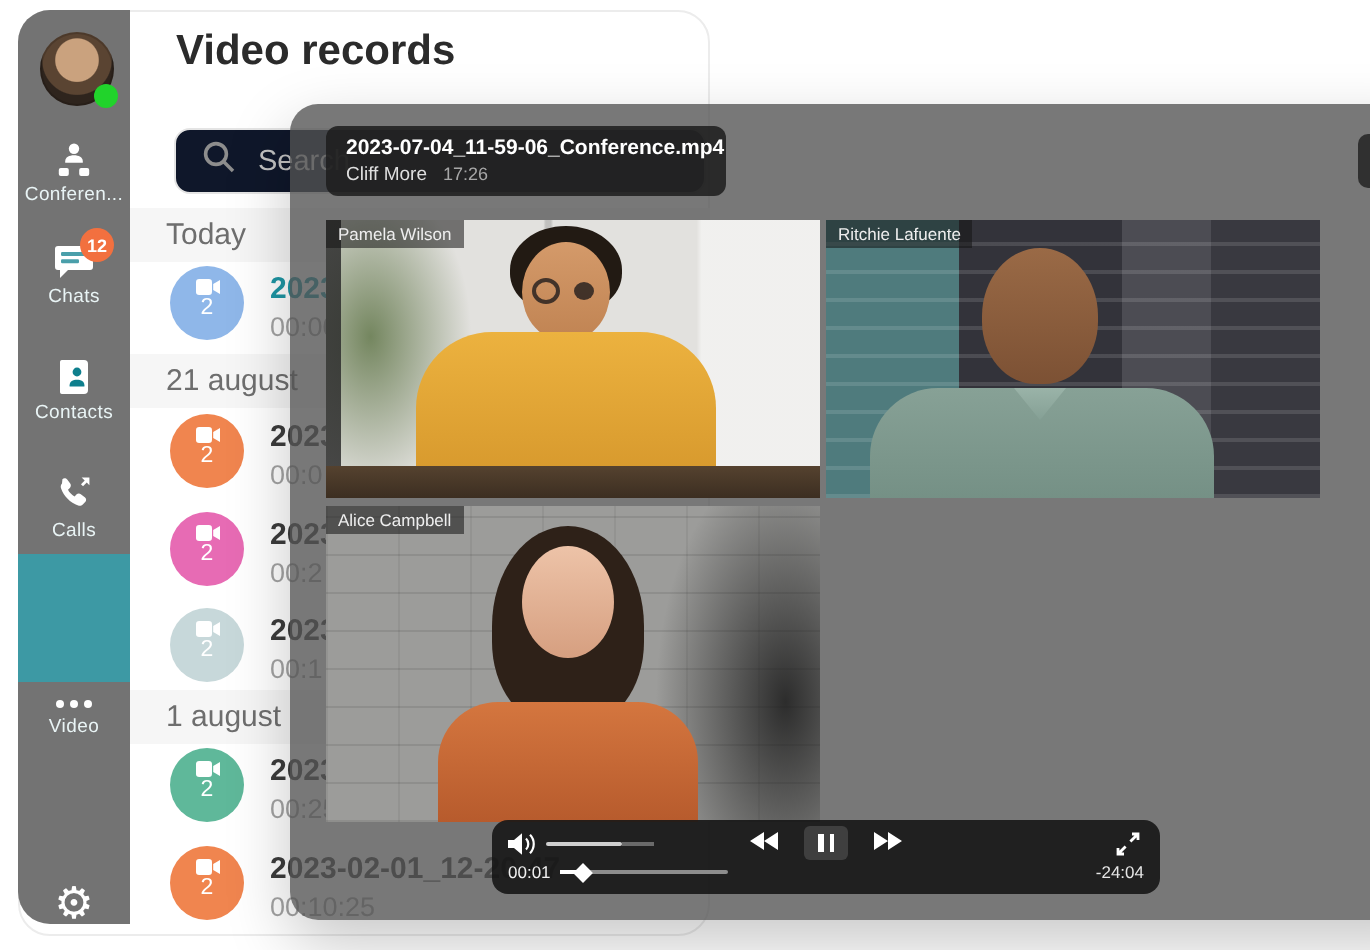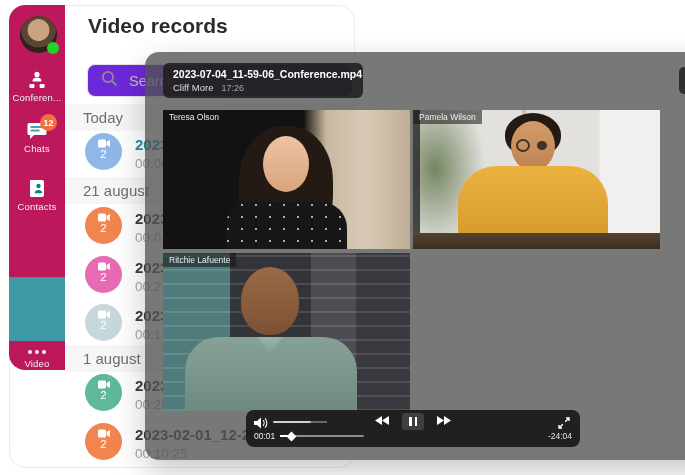--- a/index.html
+++ b/index.html
@@ -5,22 +5,22 @@
   * { margin:0; padding:0; box-sizing:border-box; }
   html,body { background:#fff; }
   body { font-family:"Liberation Sans", sans-serif; }
   .stage { position:relative; width:685px; height:475px; background:#fff; overflow:hidden; }
 
   
   .card { position:absolute; left:9px; top:5px; width:346px; height:463px;
           background:#fff; border:1px solid #ececec; border-radius:16px; }
 
   
-  .sidebar { position:absolute; left:9px; top:5px; width:56px; height:365px;
-             background:#be185d; border-radius:16px 0 0 16px; z-index:3; }
+  .sidebar { position:absolute; left:9px; top:5px; width:56px; height:457px;
+             background:#737373; border-radius:16px 0 0 16px; z-index:3; }
   .avatar-wrap { position:absolute; left:11px; top:11px; width:37px; height:37px; }
   .avatar { width:37px; height:37px; border-radius:50%;
             background: radial-gradient(circle at 50% 38%, #caa27e 0 36%, #5a4432 38% 58%, #2e241d 60% 100%);
             box-shadow: inset 0 0 0 1px rgba(0,0,0,.15); }
   .status-dot { position:absolute; right:-2px; bottom:-1px; width:12px; height:12px;
                 border-radius:50%; background:#21D32B; }
   .nav-item { position:absolute; left:0; width:56px; display:flex; flex-direction:column;
               align-items:center; gap:3px; color:#E9F4F5; cursor:pointer; }
   .nav-item .lbl { font-size:9.5px; letter-spacing:.2px; max-width:54px; overflow:hidden;
                    white-space:nowrap; text-align:center; }
@@ -29,21 +29,21 @@
   .badge { position:absolute; top:-7px; right:-10px; min-width:17px; height:17px; padding:0 3px;
            background:#F2703F; border-radius:9px; color:#fff; font-size:9px; font-weight:bold;
            display:flex; align-items:center; justify-content:center; }
   .gear { position:absolute; left:0; top:434px; width:56px; text-align:center; color:#fff;
           font-size:22px; line-height:26px; cursor:pointer; }
 
   
   .page-title { position:absolute; left:88px; top:14px; font-size:21px; font-weight:bold;
                 color:#2b2b2b; z-index:1; }
   .search-box { position:absolute; left:87px; top:64px; width:266px; height:33px;
-                border:1.5px solid #e4e4e4; border-radius:8px; background:#6d28d9; z-index:1;
+                border:1.5px solid #e4e4e4; border-radius:8px; background:#0f172a; z-index:1;
                 display:flex; align-items:center; padding-left:13px; gap:11px; }
   .search-box .ph { font-size:14.5px; color:#c2c2c2; }
 
   .section-band { position:absolute; left:65px; width:290px; height:27px; background:#f6f6f6;
                   display:flex; align-items:center; padding-left:18px; font-size:15px;
                   color:#6e6e6e; z-index:1; }
   .rec-row { position:absolute; left:65px; width:290px; height:49px; z-index:1; }
   .rec-avatar { position:absolute; left:20px; top:0; width:37px; height:37px; border-radius:50%;
                 color:#fff; display:flex; flex-direction:column; align-items:center; }
   .rec-avatar svg { margin-top:6px; }
@@ -187,20 +187,29 @@
         <svg width="18" height="19" viewBox="0 0 18 19" fill="#fff">
           <rect x="2" y="1" width="14" height="17" rx="2"></rect>
           <rect x="2" y="1" width="3" height="17" rx="1" fill="#fff"></rect>
           <circle cx="10.5" cy="7" r="2.2" fill="#0E7F8D"></circle>
           <path d="M6.8 13.6c0-1.8 1.7-2.7 3.7-2.7s3.7.9 3.7 2.7v.7H6.8z" fill="#0E7F8D"></path>
         </svg>
       </span>
       <span class="lbl">Contacts</span>
     </div>
 
+    <div class="nav-item" style="top:232px;">
+      <span>
+        <svg width="20" height="20" viewBox="0 0 20 20" fill="#fff">
+          <path d="M4.2 2.6c.7-.7 1.8-.6 2.4.2l1.5 2c.5.7.4 1.6-.2 2.2l-.9.9c.5 1.2 2.1 2.8 3.3 3.3l.9-.9c.6-.6 1.5-.7 2.2-.2l2 1.5c.8.6.9 1.7.2 2.4l-1.2 1.2c-.6.6-1.5.8-2.3.5-4-1.4-7.2-4.6-8.6-8.6-.3-.8-.1-1.7.5-2.3z"></path>
+          <path d="M12.2 2.2h5v5l-1.7-1.7-2.4 2.4-1.3-1.3 2.4-2.4z" transform="scale(.78) translate(5.5,0)"></path>
+        </svg>
+      </span>
+      <span class="lbl">Calls</span>
+    </div>
 
 
     <div class="nav-item" style="top:344px;">
       <span>
         <svg width="20" height="6" viewBox="0 0 20 6" fill="#fff">
           <circle cx="3" cy="3" r="2"></circle>
             <circle cx="10" cy="3" r="2"></circle>
             <circle cx="17" cy="3" r="2"></circle>
         </svg>
       </span>
@@ -312,38 +321,38 @@
       <div class="fname">2023-07-04_11-59-06_Conference.mp4</div>
       <div class="sub">
         <span class="owner">Cliff More</span>
         <span class="otime">17:26</span>
       </div>
     </div>
 
     <div class="close-btn">×</div>
 
     <div class="vgrid">
-      <div class="tile s1">
-        <div class="ph-hair"></div>
-          <div class="ph-face"></div>
-          <div class="ph-body"></div>
-        <span class="tile-label">Teresa Olson</span>
-      </div>
       <div class="tile s2">
         <div class="ph-hair"></div>
           <div class="ph-face"></div>
           <div class="ph-extra"></div>
           <div class="ph-body"></div>
         <span class="tile-label">Pamela Wilson</span>
       </div>
       <div class="tile s3">
         <div class="ph-face"></div>
           <div class="ph-body"></div>
           <div class="ph-extra"></div>
         <span class="tile-label">Ritchie Lafuente</span>
+      </div>
+      <div class="tile s4">
+        <div class="ph-hair"></div>
+          <div class="ph-face"></div>
+          <div class="ph-body"></div>
+        <span class="tile-label">Alice Campbell</span>
       </div>
     </div>
 
     <div class="ctrl-bar">
       <span class="vol-icon">
         <svg width="15" height="12" viewBox="0 0 15 12" fill="#fff">
           <path d="M0 4h3l4-3.4v10.8L3 8H0z"></path>
           <path d="M9 3.2a4 4 0 0 1 0 5.6M11 1.4a6.6 6.6 0 0 1 0 9.2" stroke="#fff" stroke-width="1.1" fill="none"></path>
         </svg>
       </span>

